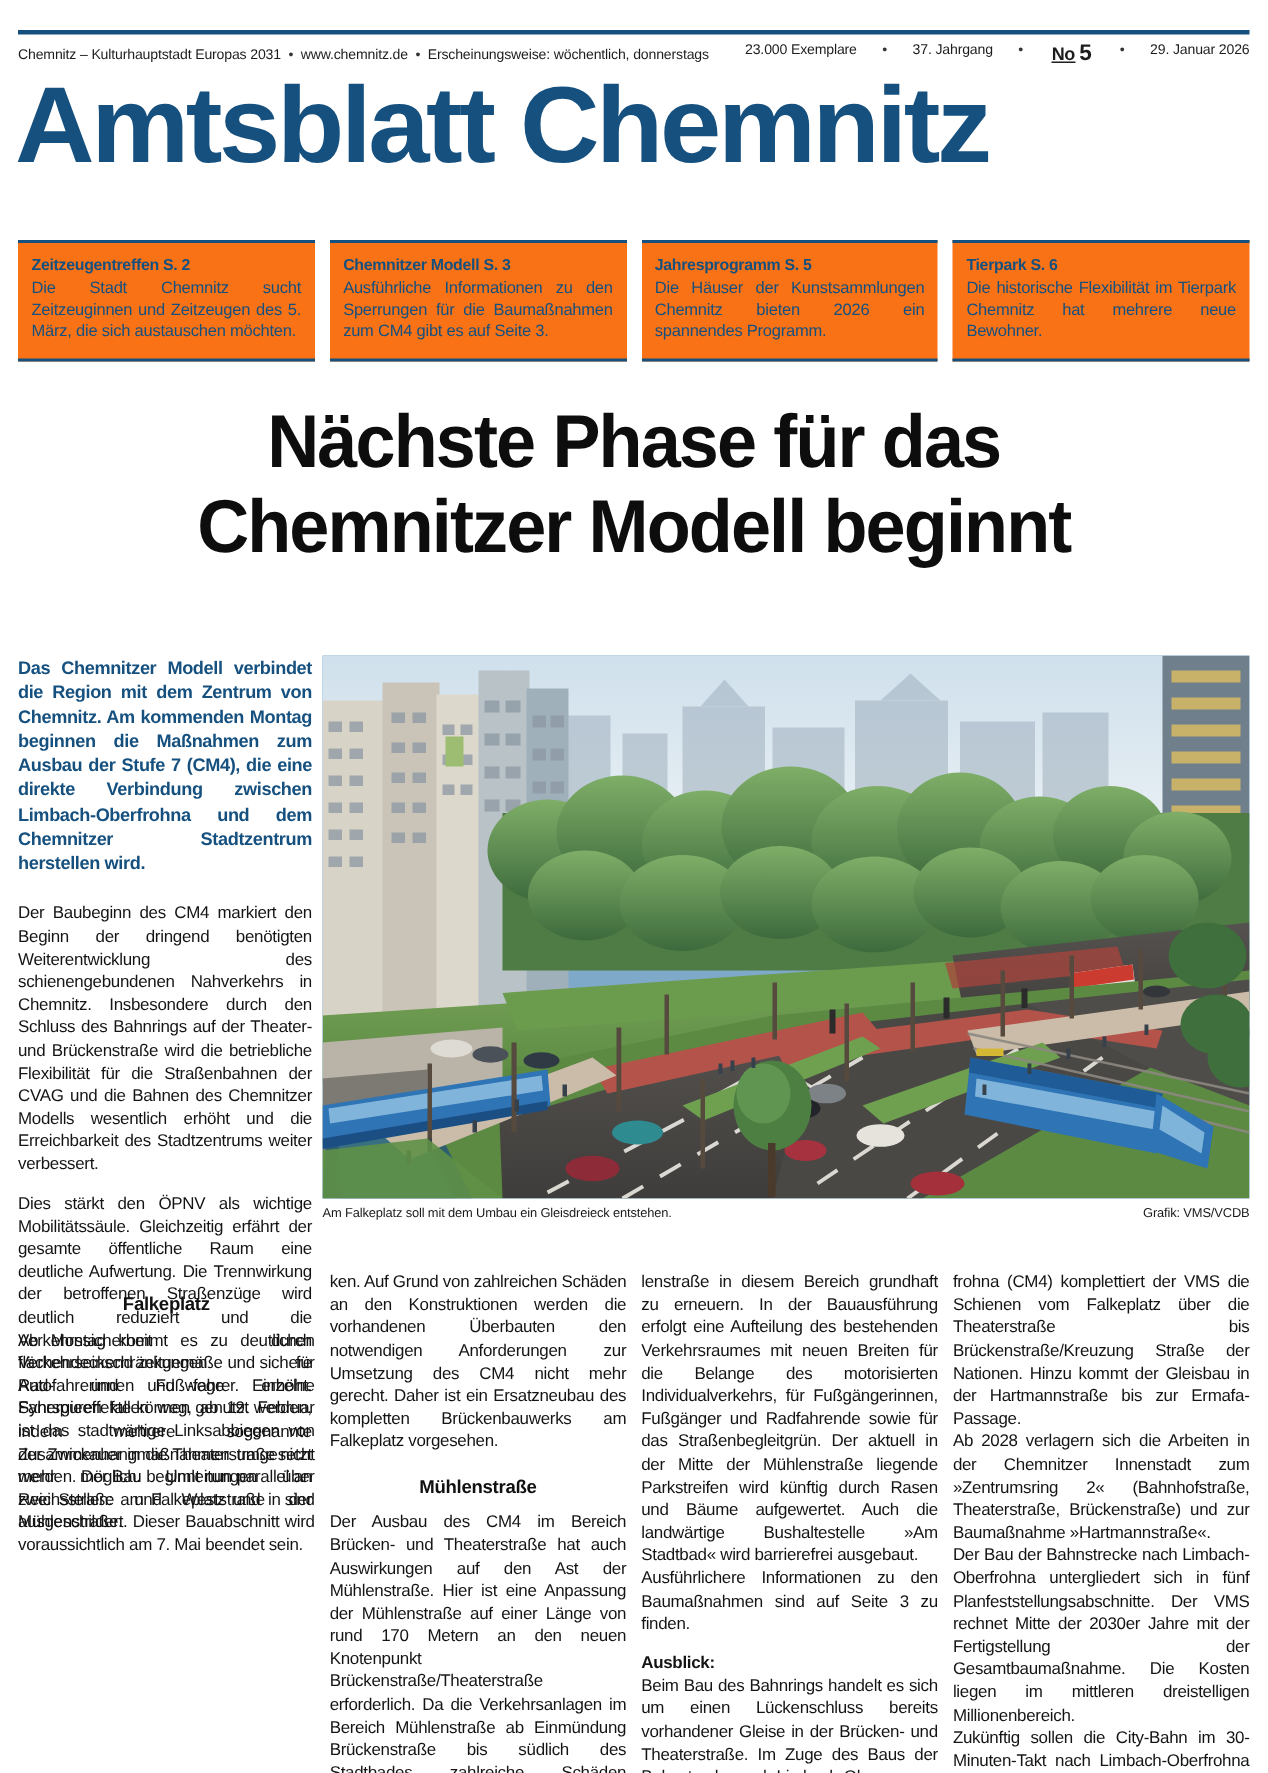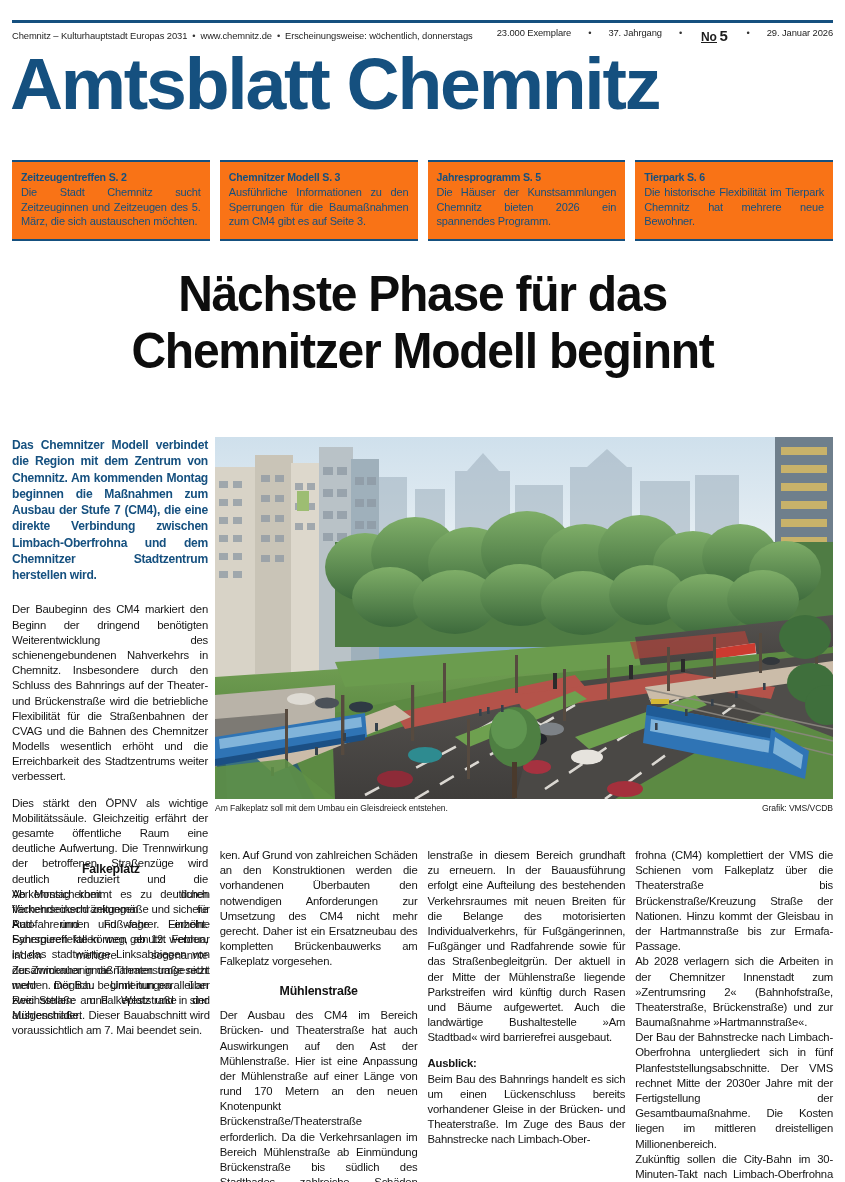--- a/index.html
+++ b/index.html
@@ -562,20 +562,21 @@
     </div>
 
     <div class="bcol">
       <p>ken. Auf Grund von zahlreichen Schäden an den Konstruktionen werden die vorhandenen Überbauten den notwendigen Anforderungen zur Umsetzung des CM4 nicht mehr gerecht. Daher ist ein Ersatzneubau des kompletten Brückenbauwerks am Falkeplatz vorgesehen.</p>
       <div class="subhead">Mühlenstraße</div>
       <p>Der Ausbau des CM4 im Bereich Brücken- und Theaterstraße hat auch Auswirkungen auf den Ast der Mühlenstraße. Hier ist eine Anpassung der Mühlenstraße auf einer Länge von rund 170 Metern an den neuen Knotenpunkt Brückenstraße/Theaterstraße erforderlich. Da die Verkehrsanlagen im Bereich Mühlenstraße ab Einmündung Brückenstraße bis südlich des Stadtbades zahlreiche Schäden aufweisen, hat sich die Stadt Chemnitz entschlossen, die Müh-</p>
     </div>
 
     <div class="bcol">
       <p>lenstraße in diesem Bereich grundhaft zu erneuern. In der Bauausführung erfolgt eine Aufteilung des bestehenden Verkehrsraumes mit neuen Breiten für die Belange des motorisierten Individualverkehrs, für Fußgängerinnen, Fußgänger und Radfahrende sowie für das Straßenbegleitgrün. Der aktuell in der Mitte der Mühlenstraße liegende Parkstreifen wird künftig durch Rasen und Bäume aufgewertet. Auch die landwärtige Bushaltestelle »Am Stadtbad« wird barrierefrei ausgebaut.</p>
+      <p>Ausführlichere Informationen zu den Baumaßnahmen sind auf Seite 3 zu finden.</p>
       <p style="height:11px"></p>
       <p class="inline-head">Ausblick:</p>
       <p>Beim Bau des Bahnrings handelt es sich um einen Lückenschluss bereits vorhandener Gleise in der Brücken- und Theaterstraße. Im Zuge des Baus der Bahnstrecke nach Limbach-Ober-</p>
     </div>
 
     <div class="bcol">
       <p>frohna (CM4) komplettiert der VMS die Schienen vom Falkeplatz über die Theaterstraße bis Brückenstraße/Kreuzung Straße der Nationen. Hinzu kommt der Gleisbau in der Hartmannstraße bis zur Ermafa-Passage.</p>
       <p>Ab 2028 verlagern sich die Arbeiten in der Chemnitzer Innenstadt zum »Zentrumsring 2« (Bahnhofstraße, Theaterstraße, Brückenstraße) und zur Baumaßnahme »Hartmannstraße«.</p>
       <p>Der Bau der Bahnstrecke nach Limbach-Oberfrohna untergliedert sich in fünf Planfeststellungsabschnitte. Der VMS rechnet Mitte der 2030er Jahre mit der Fertigstellung der Gesamtbaumaßnahme. Die Kosten liegen im mittleren dreistelligen Millionenbereich.</p>
       <p><span>Zukünftig sollen die City-Bahn im 30-Minuten-Takt nach Limbach-Oberfrohna und die CVAG im 10-Minuten-Takt bis zum Chemnitz Center verkehren.</span></p>

